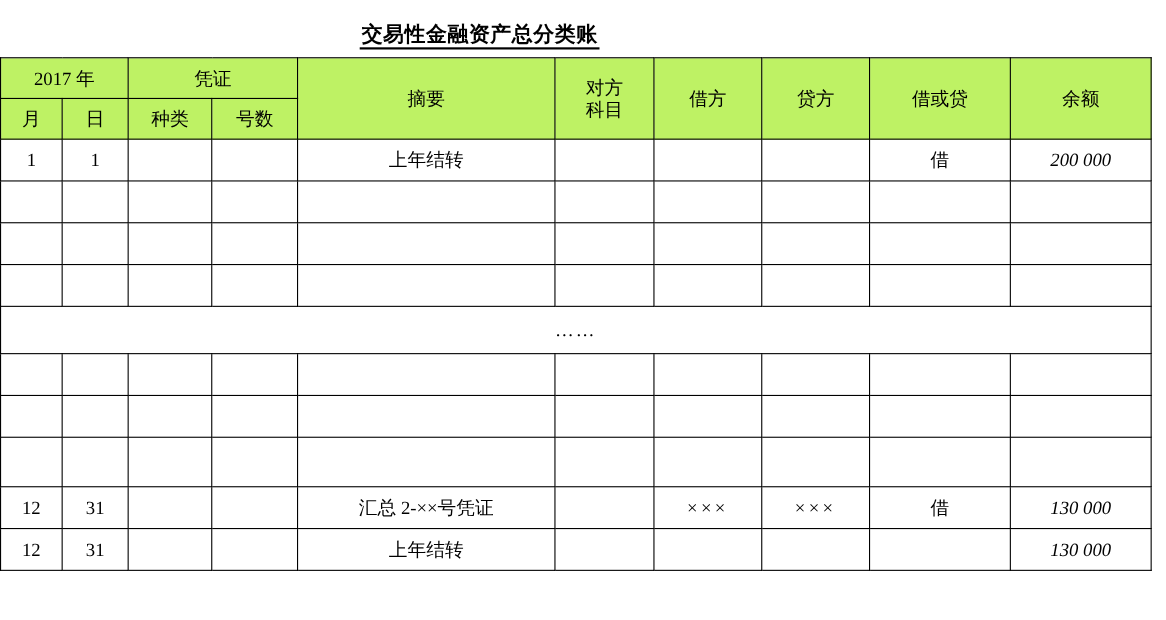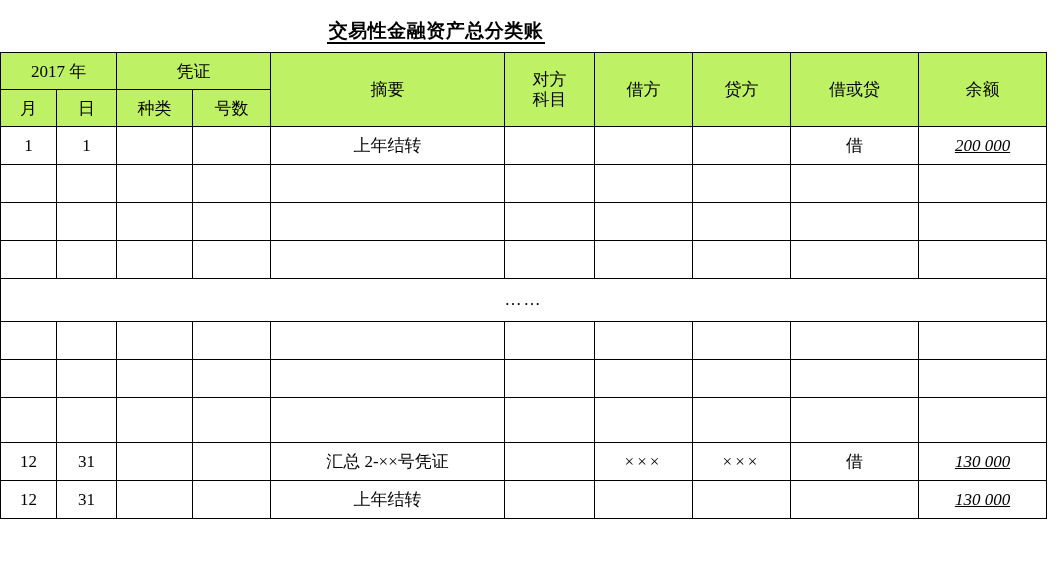--- a/index.html
+++ b/index.html
@@ -64,21 +64,20 @@
     letter-spacing: 2px;
     font-size: 17px;
   }
   .tall-row td {
     height: 44px;
   }
   .amount {
     font-style: italic;
     padding-right: 10px;
     text-align: right;
-    text-decoration: underline;
   }
   .xxx {
     letter-spacing: 3px;
   }
   .nowrap { white-space: nowrap; }
   
   col.c-month { width: 56px; }
   col.c-day   { width: 60px; }
   col.c-kind  { width: 76px; }
   col.c-num   { width: 78px; }

